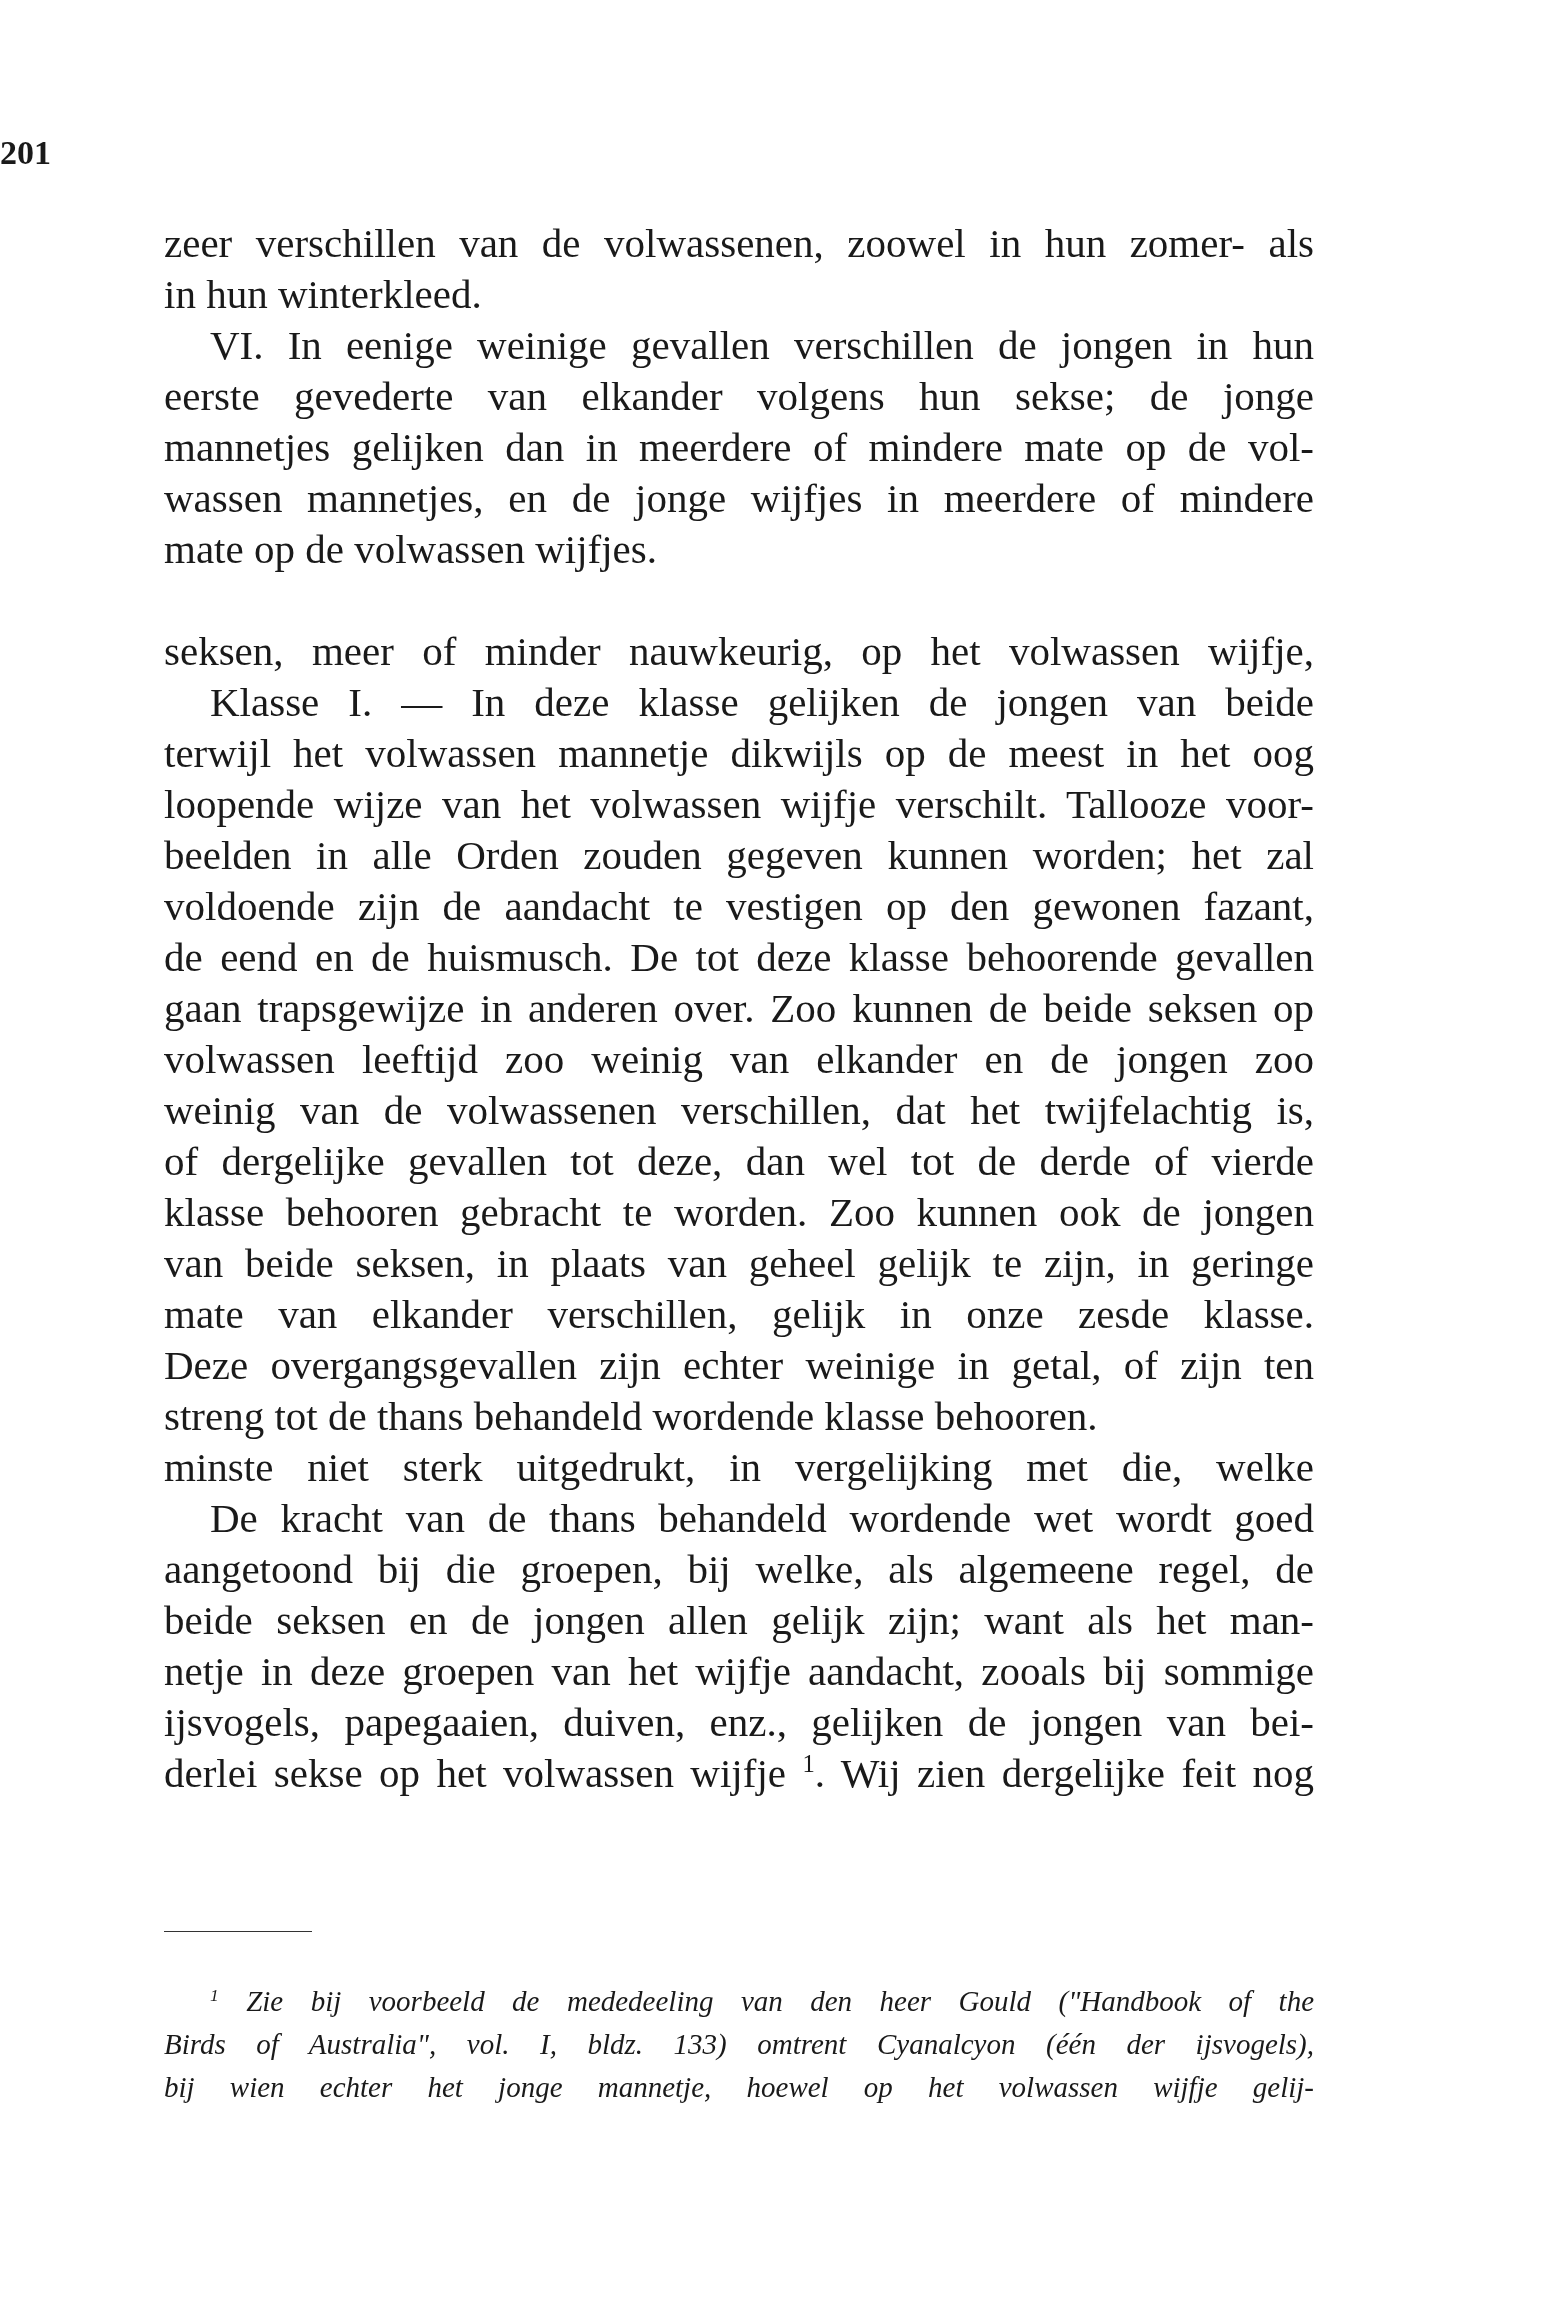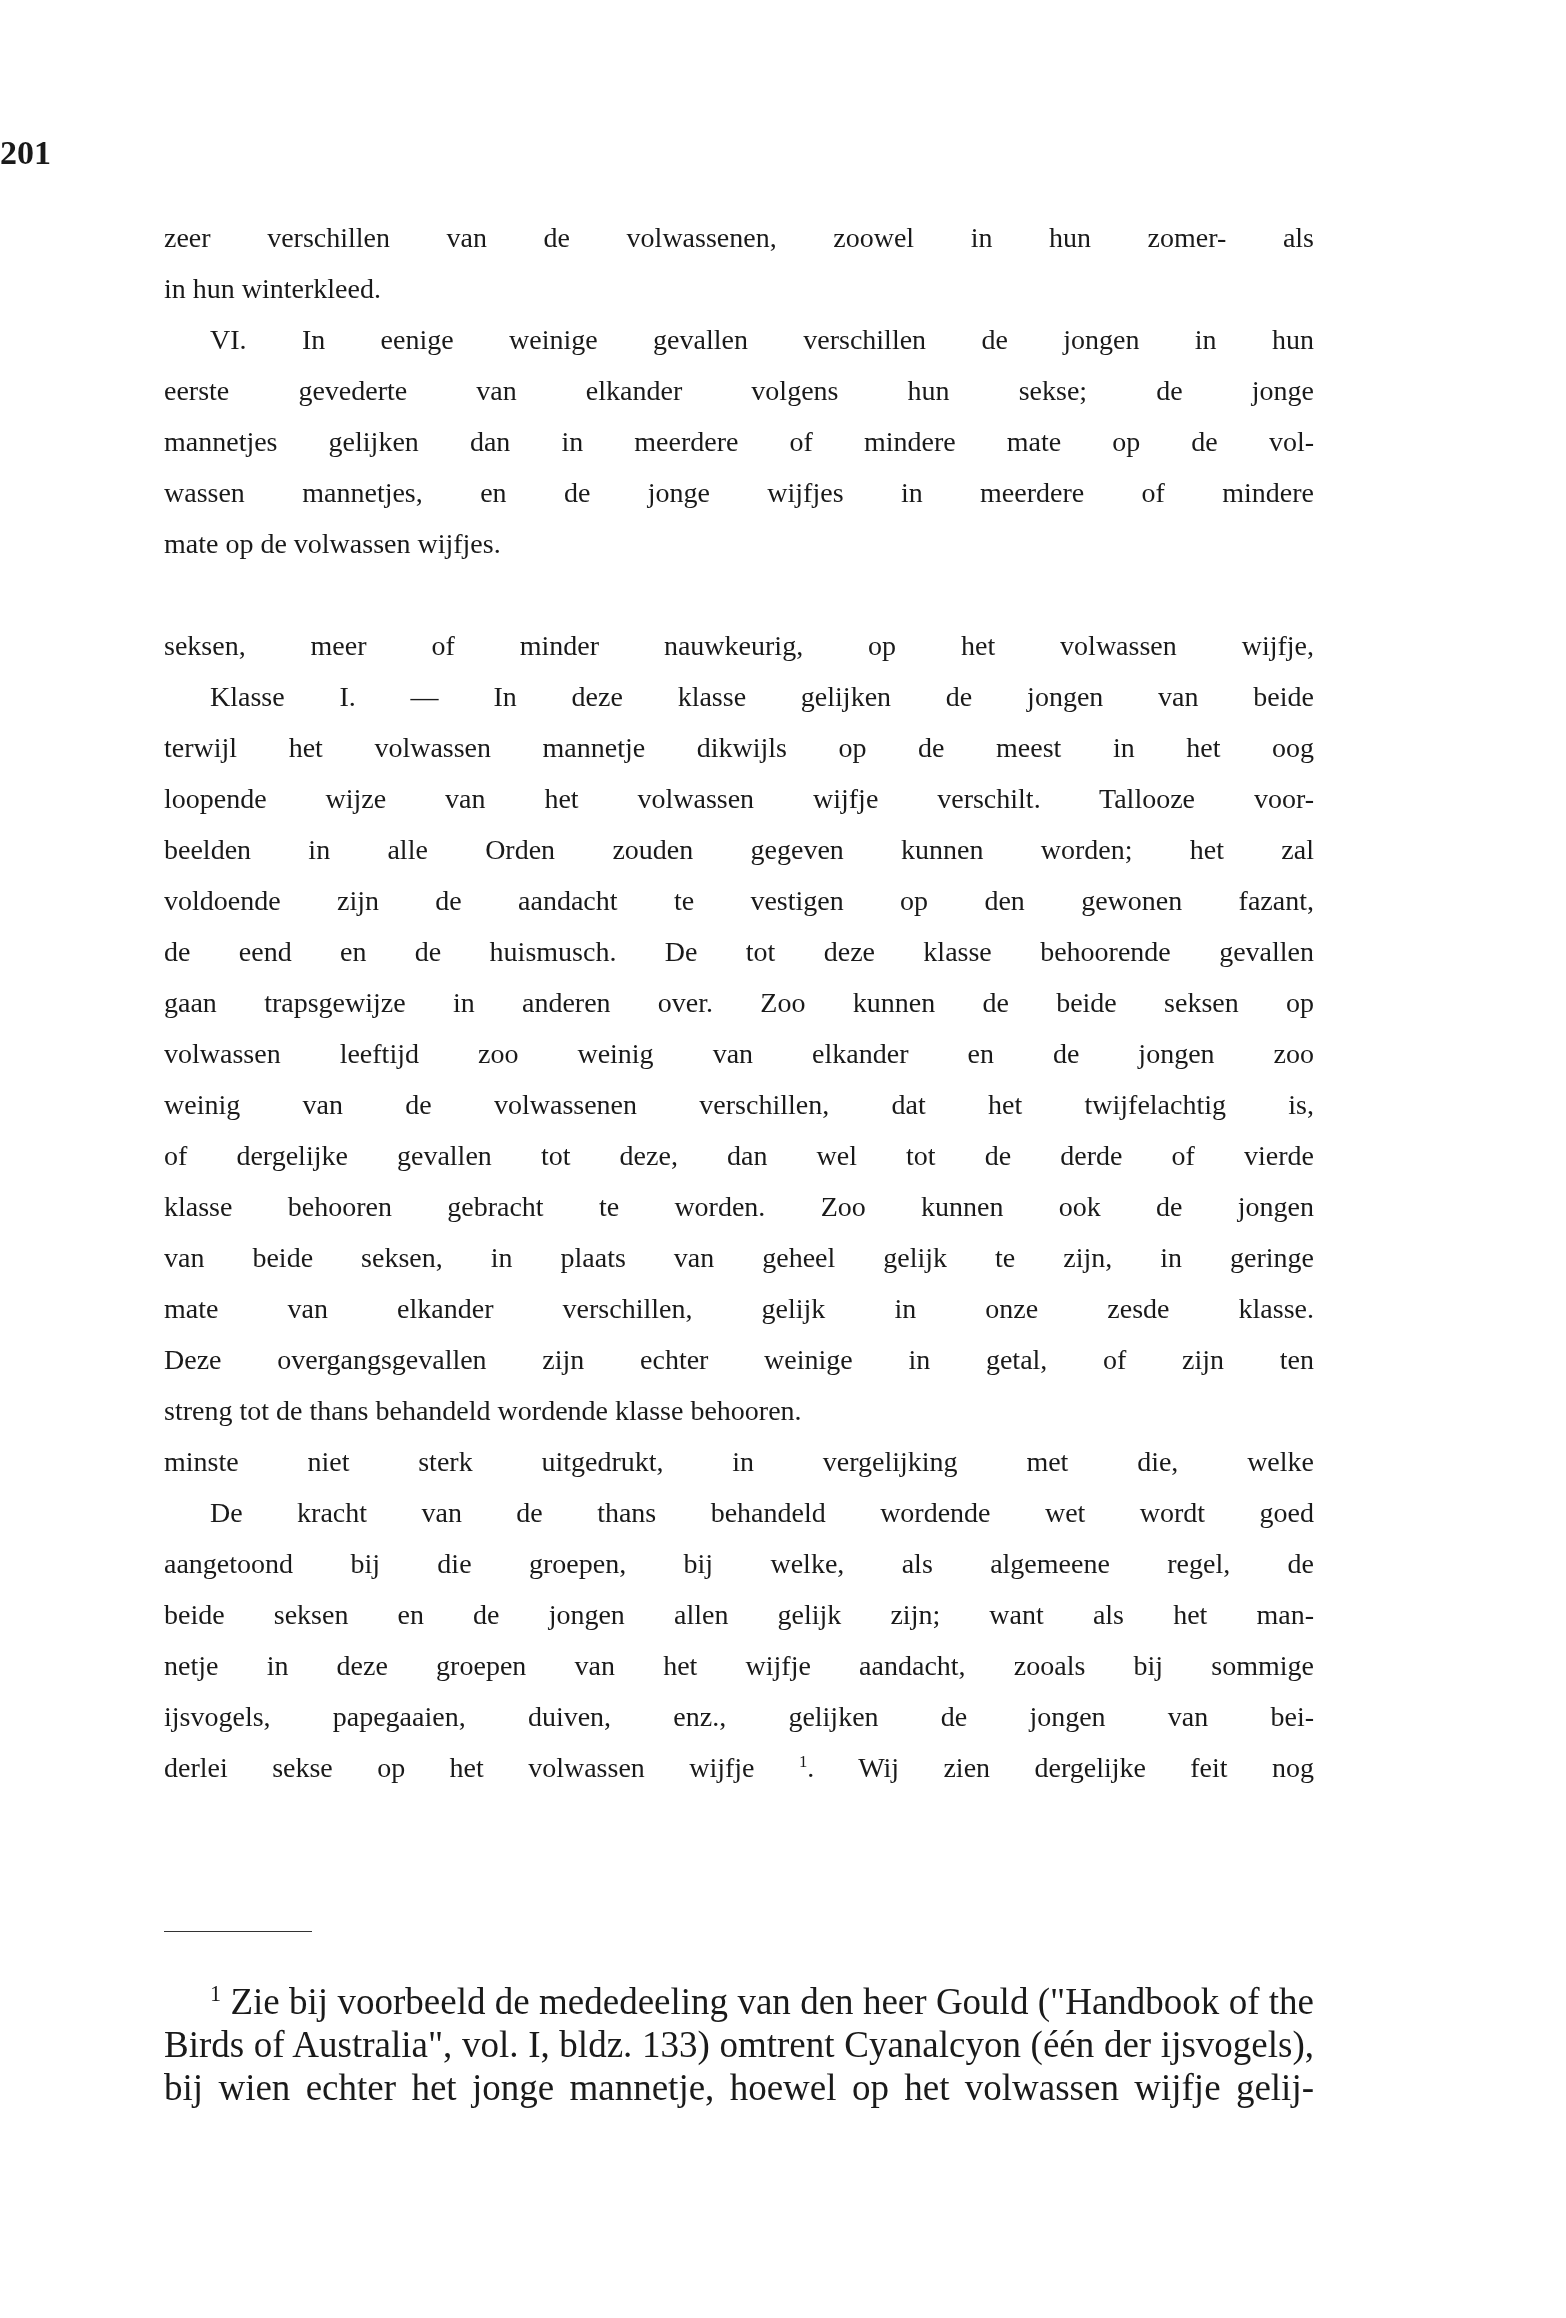--- a/index.html
+++ b/index.html
@@ -7,35 +7,35 @@
   .page {
     position: absolute; left: 0; top: 0; width: 1566px; height: 2397px;
     font-family: "Liberation Serif", "DejaVu Serif", serif;
     color: #1a1a1a;
   }
   .page-number {
     position: absolute; top: 134px; left: 0; width: 1566px; text-align: left;
     font-size: 34px; font-weight: bold;
   }
   .body-text {
-    position: absolute; left: 164px; width: 1150px; top: 212px;
-    font-size: 28px; line-height: 51px; text-align: justify;
+    position: absolute; left: 164px; width: 1150px; top: 218px;
+    font-size: 41px; line-height: 51px; text-align: justify;
   }
   .body-text p { margin: 0; }
   .indent { text-indent: 46px; }
   .gap-before { margin-top: 51px !important; }
   .line { display: block; text-align: justify; text-align-last: justify; white-space: nowrap; }
   .line.last { text-align-last: left; }
   .fn-rule {
     position: absolute; left: 164px; top: 1931px; width: 148px; height: 0;
     border-top: 1.4px solid #333;
   }
   .footnotes {
     position: absolute; left: 164px; width: 1150px; top: 1980px;
-    font-size: 37px; line-height: 43px;
+    font-size: 29px; line-height: 43px; font-style: italic;
   }
   .footnotes .line { text-align-last: justify; }
   .footnotes .line.last { text-align-last: justify; }
   sup { font-size: 0.6em; vertical-align: 0.6em; line-height: 0; }
 </style>
 </head>
 <body>
 
 <div class="page">
   <div class="page-number">201</div>

